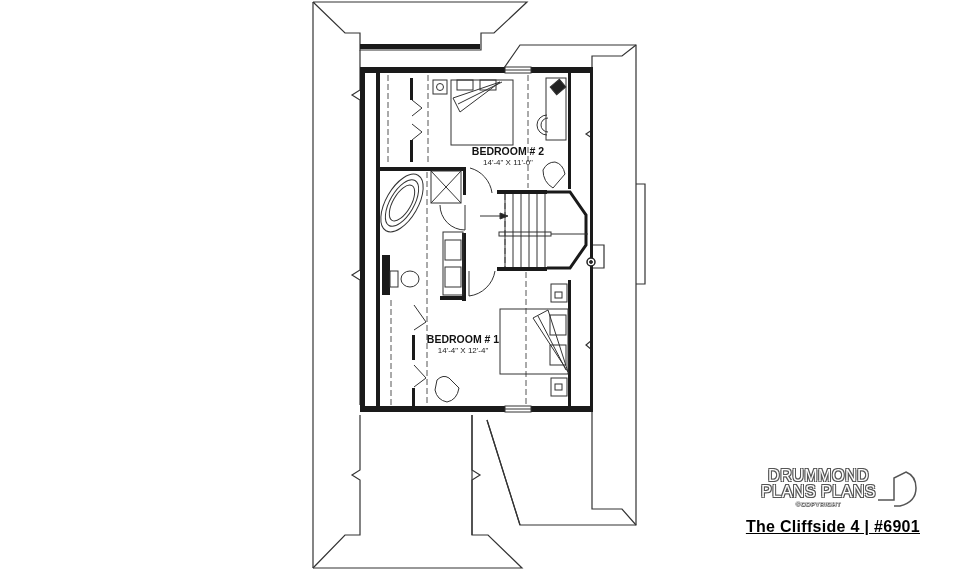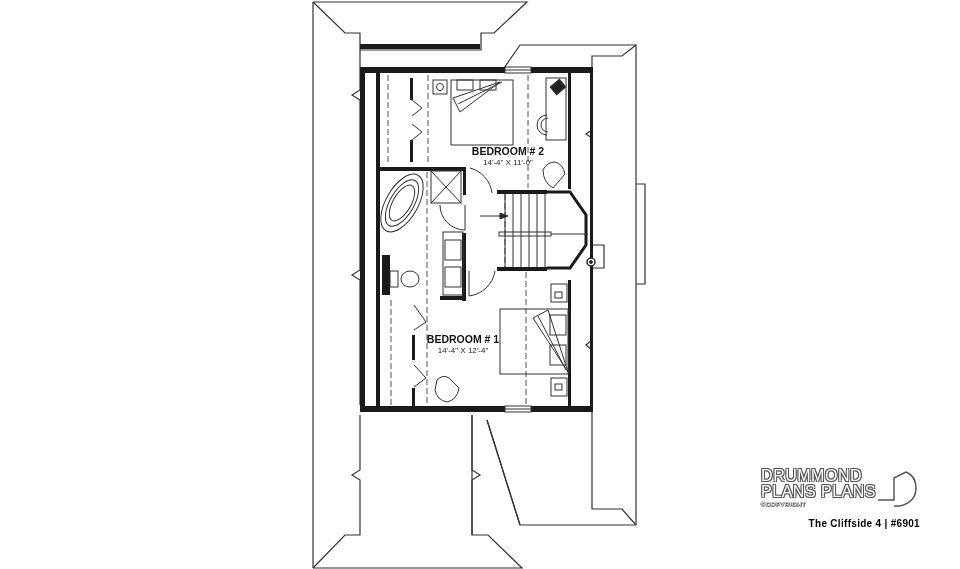--- a/index.html
+++ b/index.html
@@ -1,26 +1,26 @@
 <!DOCTYPE html>
 <html><head>
   <meta charset="utf-8">
   <style>
     html, body { margin: 0; padding: 0; background: #ffffff; }
     body { width: 960px; height: 569px; position: relative; overflow: hidden; font-family: "Liberation Sans", sans-serif; }
     #plan { position: absolute; left: 0; top: 0; width: 960px; height: 569px; }
     .room-label { font-family: "Liberation Sans", sans-serif; font-weight: bold; font-size: 10.5px; fill: #111; }
     .room-dim { font-family: "Liberation Sans", sans-serif; font-size: 8px; fill: #222; }
-    .brand { position: absolute; right: 84px; top: 468px; text-align: left; color: #fff; }
+    .brand { position: absolute; right: 84px; top: 468px; text-align: center; color: #fff; }
     .brand-line { font-family: "Liberation Sans", sans-serif; font-size: 16px; line-height: 16px; letter-spacing: 0.5px; color: #ffffff;
       text-shadow: -1px -1px 0 #555, 1px -1px 0 #555, -1px 1px 0 #555, 1px 1px 0 #555; }
     .brand-copy { font-family: "Liberation Sans", sans-serif; font-size: 6px; color: #fff; letter-spacing: 0.5px;
       text-shadow: -0.5px -0.5px 0 #555, 0.5px -0.5px 0 #555, -0.5px 0.5px 0 #555, 0.5px 0.5px 0 #555; margin-top: 1px; }
     .brand-logo { position: absolute; right: 40px; top: 468px; width: 44px; height: 40px; }
-    .plan-title { position: absolute; right: 40px; top: 518px; font-family: "Liberation Sans", sans-serif; font-size: 10px; font-weight: bold; color: #000; letter-spacing: 0.3px; }
+    .plan-title { position: absolute; right: 40px; top: 518px; font-family: "Liberation Sans", sans-serif; font-size: 16px; font-weight: bold; color: #000; letter-spacing: 0.3px; text-decoration: underline; }
   </style>
 </head>
 <body>
 
 <svg id="plan" viewBox="0 0 960 569" xmlns="http://www.w3.org/2000/svg">
   <g fill="none" stroke="#333" stroke-width="1.2">
 
     <g>
       <polyline points="313,2 527,2 494,33 481,33 481,50 360,50 360,33 345,33 313,2"></polyline>
       <line x1="313" y1="2" x2="313" y2="568"></line>

